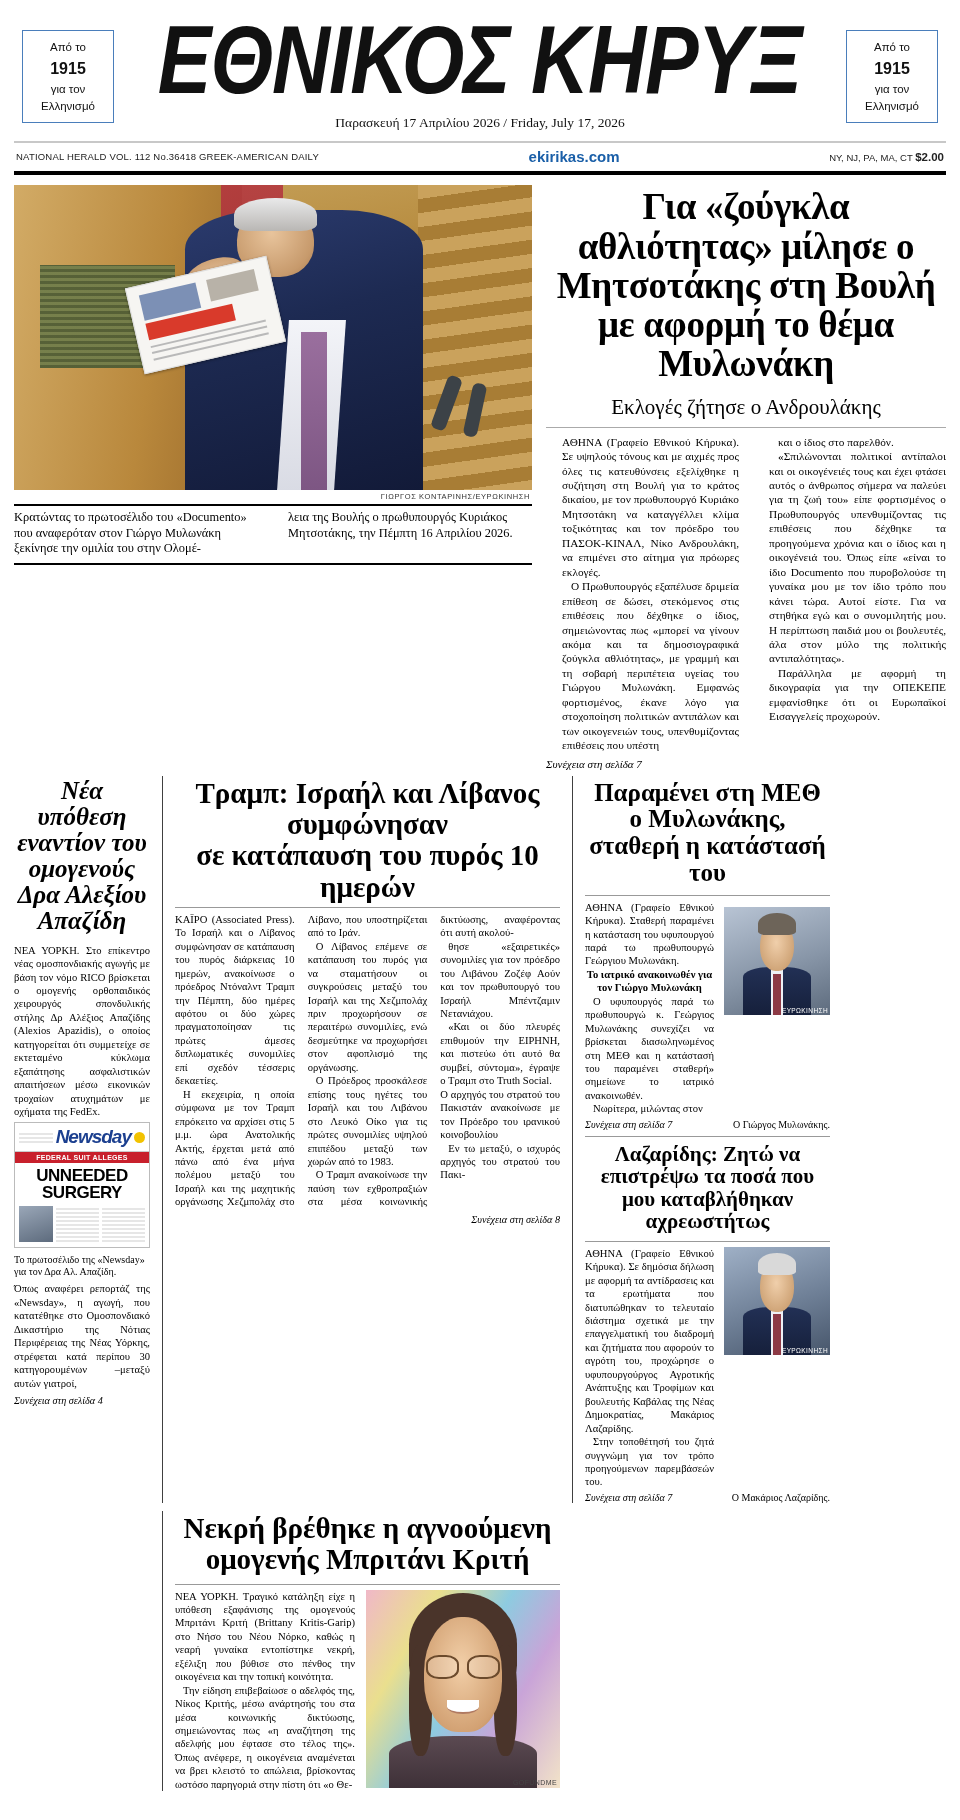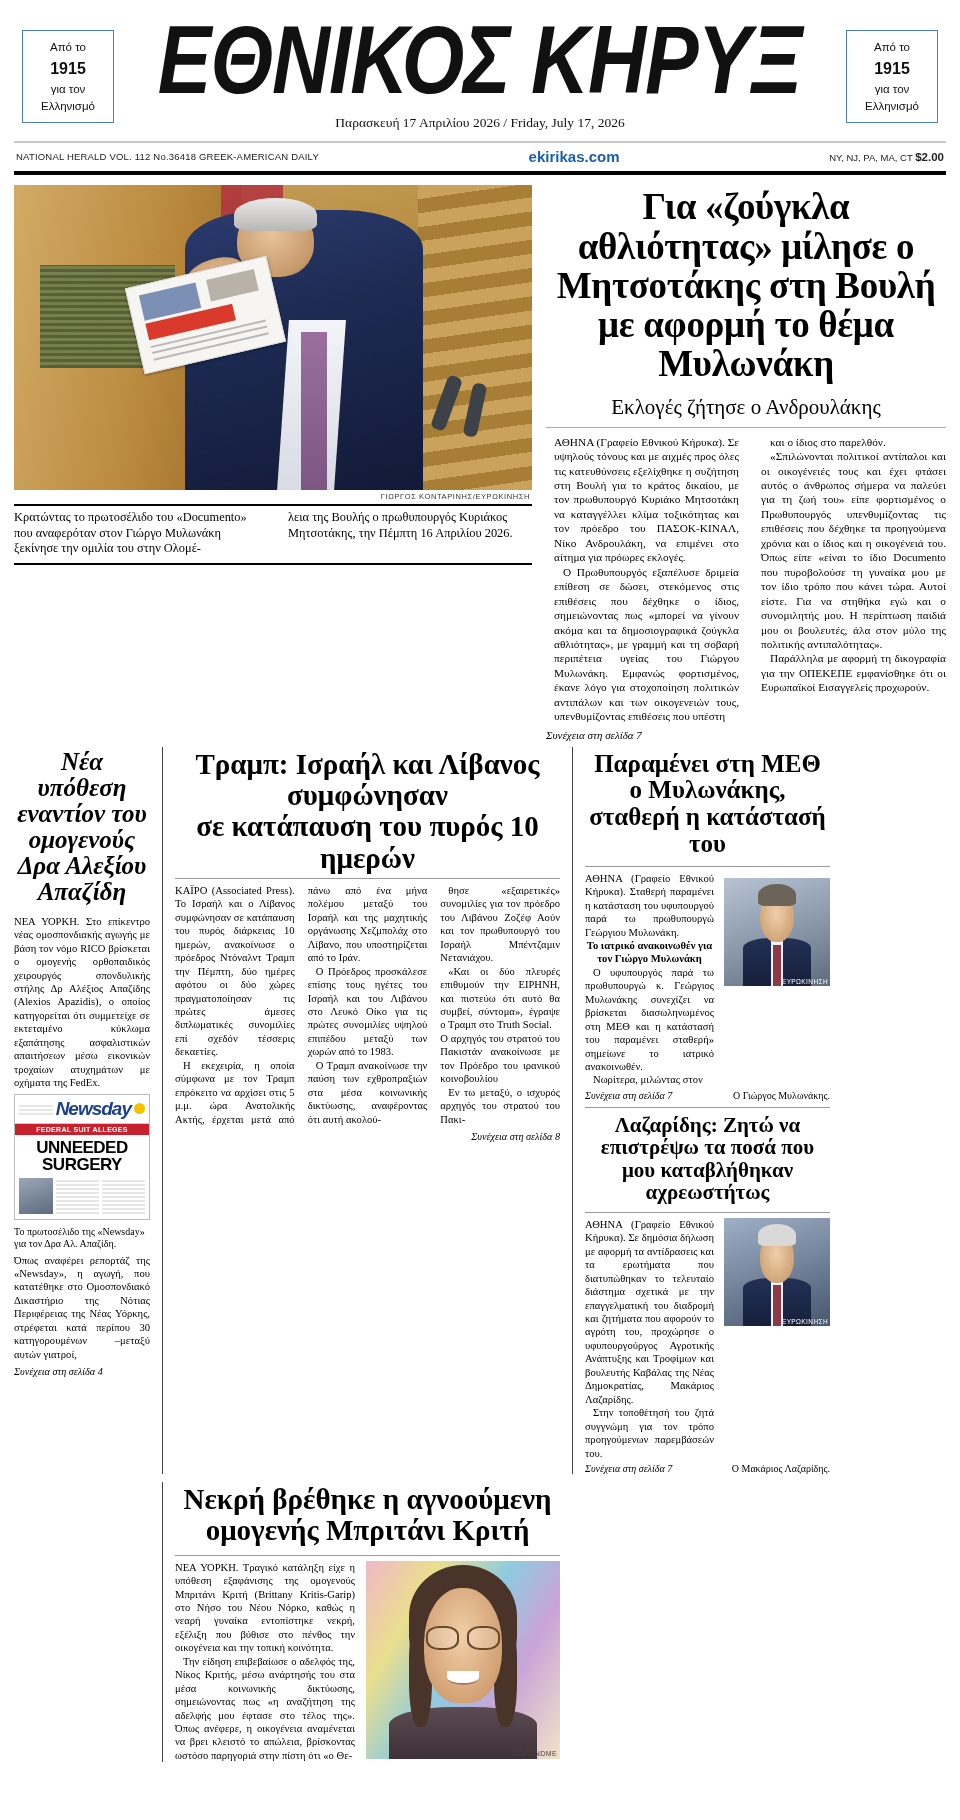--- a/index.html
+++ b/index.html
@@ -84,21 +84,21 @@
   .caption > div { flex:1; }
 
   .lead-right { width:400px; }
   .lead-head {
     font-family:"Liberation Serif", serif; font-weight:bold; text-align:center;
     font-size:37px; line-height:1.06; letter-spacing:-.3px; margin:2px 0 0 0;
   }
   .lead-sub { text-align:center; font-size:21px; margin:12px 0 4px 0; line-height:1.1; }
   .hr-under-sub { border-top:1px solid #aaa; margin:8px 0 7px 0; }
   .two-col { column-count:2; column-gap:14px; font-size:11.3px; line-height:1.28; text-align:justify; }
-  .two-col p { margin:0 0 0 8px; text-indent:9px; }
+  .two-col p { margin:0 0 0 16px; text-indent:9px; }
   .two-col p.first { text-indent:0; }
   .cont { font-style:italic; font-size:11px; margin-top:5px; }
 
   
   .band2 { display:flex; gap:12px; margin-top:6px; }
   .col-narrow { width:136px; }
   .sep-v { border-left:1px solid #404040; }
   .head-italic-serif { font-family:"Liberation Serif", serif; font-style:italic; font-weight:bold;
     font-size:25px; line-height:1.04; text-align:center; margin:2px 0 10px 0; }
   .body-sm { font-size:10.6px; line-height:1.27; text-align:justify; }
@@ -287,20 +287,21 @@
 
     <div class="sep-v" style="width:398px; padding-left:12px">
       <div class="trump-head">
         <span class="l2">Τραμπ: Ισραήλ και Λίβανος συμφώνησαν</span>
         <span class="l2">σε κατάπαυση του πυρός 10 ημερών</span>
       </div>
       <div class="rule-grey"></div>
       <div class="three-col" style="padding-top:5px">
         <p class="first">ΚΑΪΡΟ (Associated Press). Το Ισραήλ και ο Λίβανος συμφώνησαν σε κατάπαυση του πυρός διάρκειας 10 ημερών, ανακοίνωσε ο πρόεδρος Ντόναλντ Τραμπ την Πέμπτη, δύο ημέρες αφότου οι δύο χώρες πραγματοποίησαν τις πρώτες άμεσες διπλωματικές συνομιλίες επί σχεδόν τέσσερις δεκαετίες.</p>
         <p>Η εκεχειρία, η οποία σύμφωνα με τον Τραμπ επρόκειτο να αρχίσει στις 5 μ.μ. ώρα Ανατολικής Ακτής, έρχεται μετά από πάνω από ένα μήνα πολέμου μεταξύ του Ισραήλ και της μαχητικής οργάνωσης Χεζμπολάχ στο Λίβανο, που υποστηρίζεται από το Ιράν.</p>
+        <p>Ο Λίβανος επέμενε σε κατάπαυση του πυρός για να σταματήσουν οι συγκρούσεις μεταξύ του Ισραήλ και της Χεζμπολάχ πριν προχωρήσουν σε περαιτέρω συνομιλίες, ενώ δεσμεύτηκε να προχωρήσει στον αφοπλισμό της οργάνωσης.</p>
         <p>Ο Πρόεδρος προσκάλεσε επίσης τους ηγέτες του Ισραήλ και του Λιβάνου στο Λευκό Οίκο για τις πρώτες συνομιλίες υψηλού επιπέδου μεταξύ των χωρών από το 1983.</p>
         <p>Ο Τραμπ ανακοίνωσε την παύση των εχθροπραξιών στα μέσα κοινωνικής δικτύωσης, αναφέροντας ότι αυτή ακολού-</p>
         <p>θησε «εξαιρετικές» συνομιλίες για τον πρόεδρο του Λιβάνου Ζοζέφ Αούν και τον πρωθυπουργό του Ισραήλ Μπέντζαμιν Νετανιάχου.</p>
         <p>«Και οι δύο πλευρές επιθυμούν την ΕΙΡΗΝΗ, και πιστεύω ότι αυτό θα συμβεί, σύντομα», έγραψε ο Τραμπ στο Truth Social.</p>
         <p class="first" style="font-weight:normal;">Ο αρχηγός του στρατού του Πακιστάν ανακοίνωσε με τον Πρόεδρο του ιρανικού κοινοβουλίου</p>
         <p>Εν τω μεταξύ, ο ισχυρός αρχηγός του στρατού του Πακι-</p>
       </div>
       <div class="cont-i" style="text-align:right">Συνέχεια στη σελίδα 8</div>
     </div>
 

